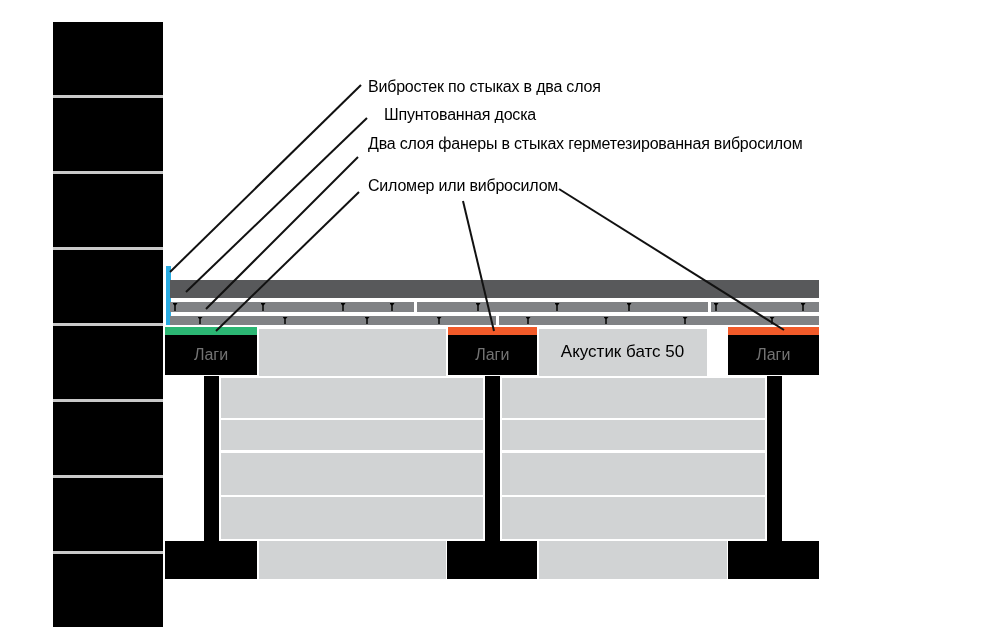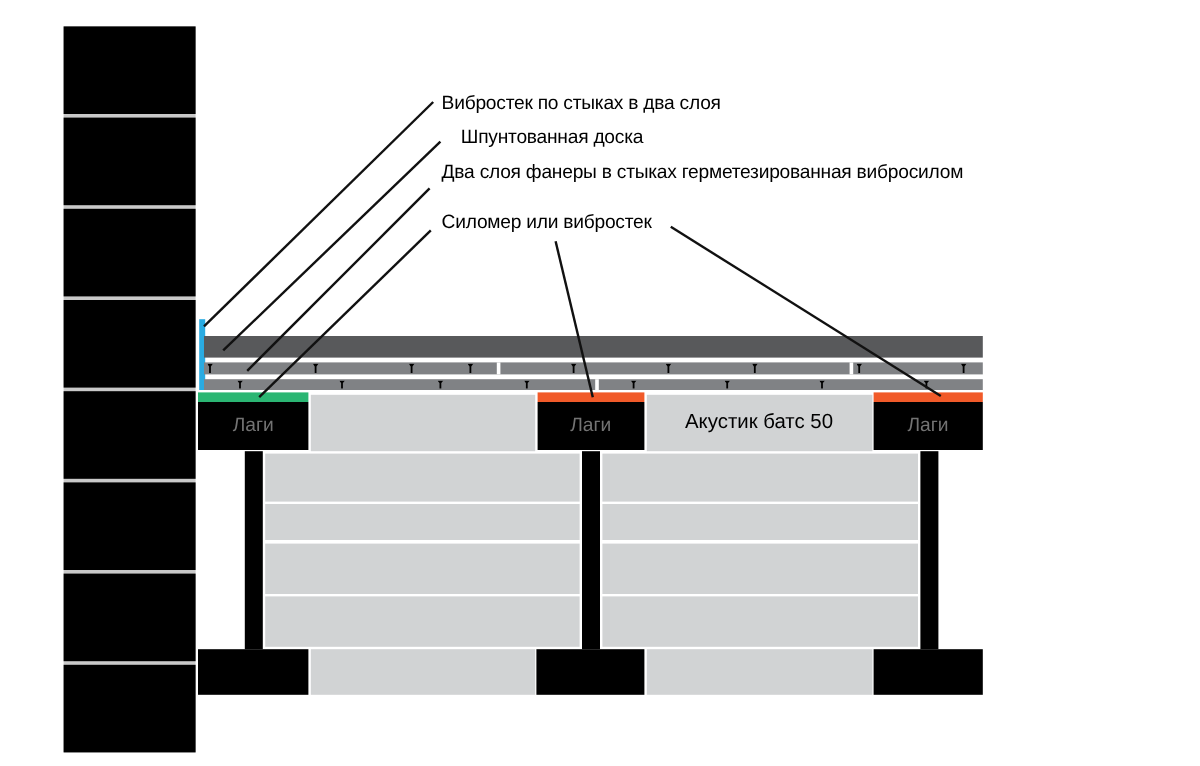--- a/index.html
+++ b/index.html
@@ -57,21 +57,21 @@
     <div style="position: absolute; left: 364.5px; top: 317px; width: 5px; height: 7px; background: rgb(0, 0, 0); clip-path: polygon(0px 0px, 100% 0px, 65% 30%, 65% 100%, 35% 100%, 35% 30%);"></div>
     <div style="position: absolute; left: 436.5px; top: 317px; width: 5px; height: 7px; background: rgb(0, 0, 0); clip-path: polygon(0px 0px, 100% 0px, 65% 30%, 65% 100%, 35% 100%, 35% 30%);"></div>
     <div style="position: absolute; left: 525.5px; top: 317px; width: 5px; height: 7px; background: rgb(0, 0, 0); clip-path: polygon(0px 0px, 100% 0px, 65% 30%, 65% 100%, 35% 100%, 35% 30%);"></div>
     <div style="position: absolute; left: 603.5px; top: 317px; width: 5px; height: 7px; background: rgb(0, 0, 0); clip-path: polygon(0px 0px, 100% 0px, 65% 30%, 65% 100%, 35% 100%, 35% 30%);"></div>
     <div style="position: absolute; left: 682.5px; top: 317px; width: 5px; height: 7px; background: rgb(0, 0, 0); clip-path: polygon(0px 0px, 100% 0px, 65% 30%, 65% 100%, 35% 100%, 35% 30%);"></div>
     <div style="position: absolute; left: 769.5px; top: 317px; width: 5px; height: 7px; background: rgb(0, 0, 0); clip-path: polygon(0px 0px, 100% 0px, 65% 30%, 65% 100%, 35% 100%, 35% 30%);"></div>
     <div style="position: absolute; left: 165px; top: 327px; width: 92px; height: 8px; background: rgb(43, 182, 115);"></div>
     <div style="position: absolute; left: 448px; top: 327px; width: 89px; height: 8px; background: rgb(241, 90, 41);"></div>
     <div style="position: absolute; left: 728px; top: 327px; width: 90.5px; height: 8px; background: rgb(241, 90, 41);"></div>
     <div class="centered" style="position: absolute; left: 258.5px; top: 328.5px; width: 187px; height: 47.5px; background: rgb(209, 211, 212);"></div>
-    <div class="centered" style="position: absolute; left: 538.5px; top: 328.5px; width: 188px; height: 47.5px; background: rgb(209, 211, 212);">
+    <div class="centered" style="position: absolute; left: 538.5px; top: 328.5px; width: 168px; height: 47.5px; background: rgb(209, 211, 212);">
       <span class="insul-text">Акустик батс 50</span>
     </div>
     <div class="centered" style="position: absolute; left: 165px; top: 335px; width: 92px; height: 40px; background: rgb(0, 0, 0);">
       <span class="joist-text">Лаги</span>
     </div>
     <div class="centered" style="position: absolute; left: 447.5px; top: 335px; width: 89.5px; height: 40px; background: rgb(0, 0, 0);">
       <span class="joist-text">Лаги</span>
     </div>
     <div class="centered" style="position: absolute; left: 728px; top: 335px; width: 90.5px; height: 40px; background: rgb(0, 0, 0);">
       <span class="joist-text">Лаги</span>
@@ -88,14 +88,14 @@
     <div style="position: absolute; left: 502px; top: 452.5px; width: 263px; height: 42px; background: rgb(209, 211, 212);"></div>
     <div style="position: absolute; left: 502px; top: 497px; width: 263px; height: 41.5px; background: rgb(209, 211, 212);"></div>
     <div style="position: absolute; left: 164.5px; top: 540.5px; width: 92.5px; height: 38px; background: rgb(0, 0, 0);"></div>
     <div style="position: absolute; left: 447px; top: 540.5px; width: 90px; height: 38px; background: rgb(0, 0, 0);"></div>
     <div style="position: absolute; left: 728px; top: 540.5px; width: 90.5px; height: 38px; background: rgb(0, 0, 0);"></div>
     <div style="position: absolute; left: 258.5px; top: 540.5px; width: 187px; height: 38px; background: rgb(209, 211, 212);"></div>
     <div style="position: absolute; left: 538.5px; top: 540.5px; width: 188px; height: 38px; background: rgb(209, 211, 212);"></div>
     <div class="label" style="left: 368px; top: 78px;">Вибростек по стыках в два слоя</div>
     <div class="label" style="left: 368px; top: 106px; margin-left: 16px;">Шпунтованная доска</div>
     <div class="label" style="left: 368px; top: 135px; text-align: center;">Два слоя фанеры в стыках герметезированная вибросилом</div>
-    <div class="label" style="left: 368px; top: 177px;">Силомер или вибростек</div>
+    <div class="label" style="left: 368px; top: 177px;">Силомер или вибросилом</div>
   </div>
 
 </body></html>

